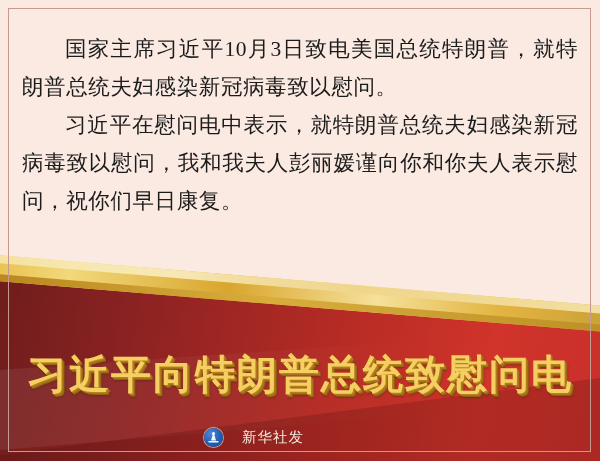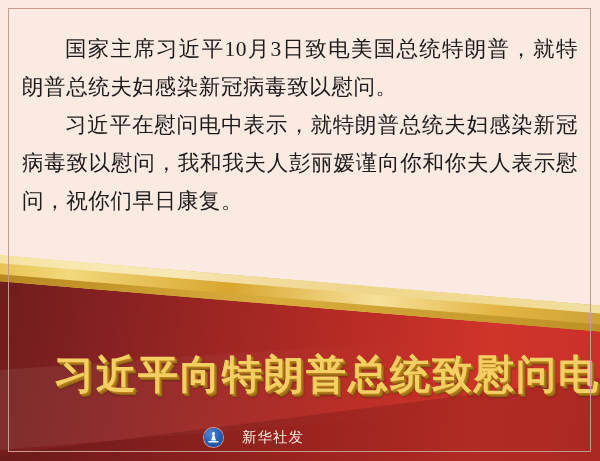--- a/index.html
+++ b/index.html
@@ -134,21 +134,21 @@
     -webkit-clip-path: polygon(0 24px, 610px 75px, 610px 82px, 0 31px);
     clip-path: polygon(0 24px, 610px 75px, 610px 82px, 0 31px);
   }
 
   
   .title {
     position: absolute;
     left: 0;
     top: 347px;
     width: 600px;
-    text-align: right;
+    text-align: center;
     z-index: 4;
     font-family: "Liberation Sans", "DejaVu Sans", sans-serif;
     font-weight: 700;
     font-size: 40px;
     letter-spacing: 2px;
     color: #f5cf62;
     text-shadow:
       1px 1px 0 #b8811c,
       2px 2px 0 #a8741a,
       3px 3px 0 #8f6214,

